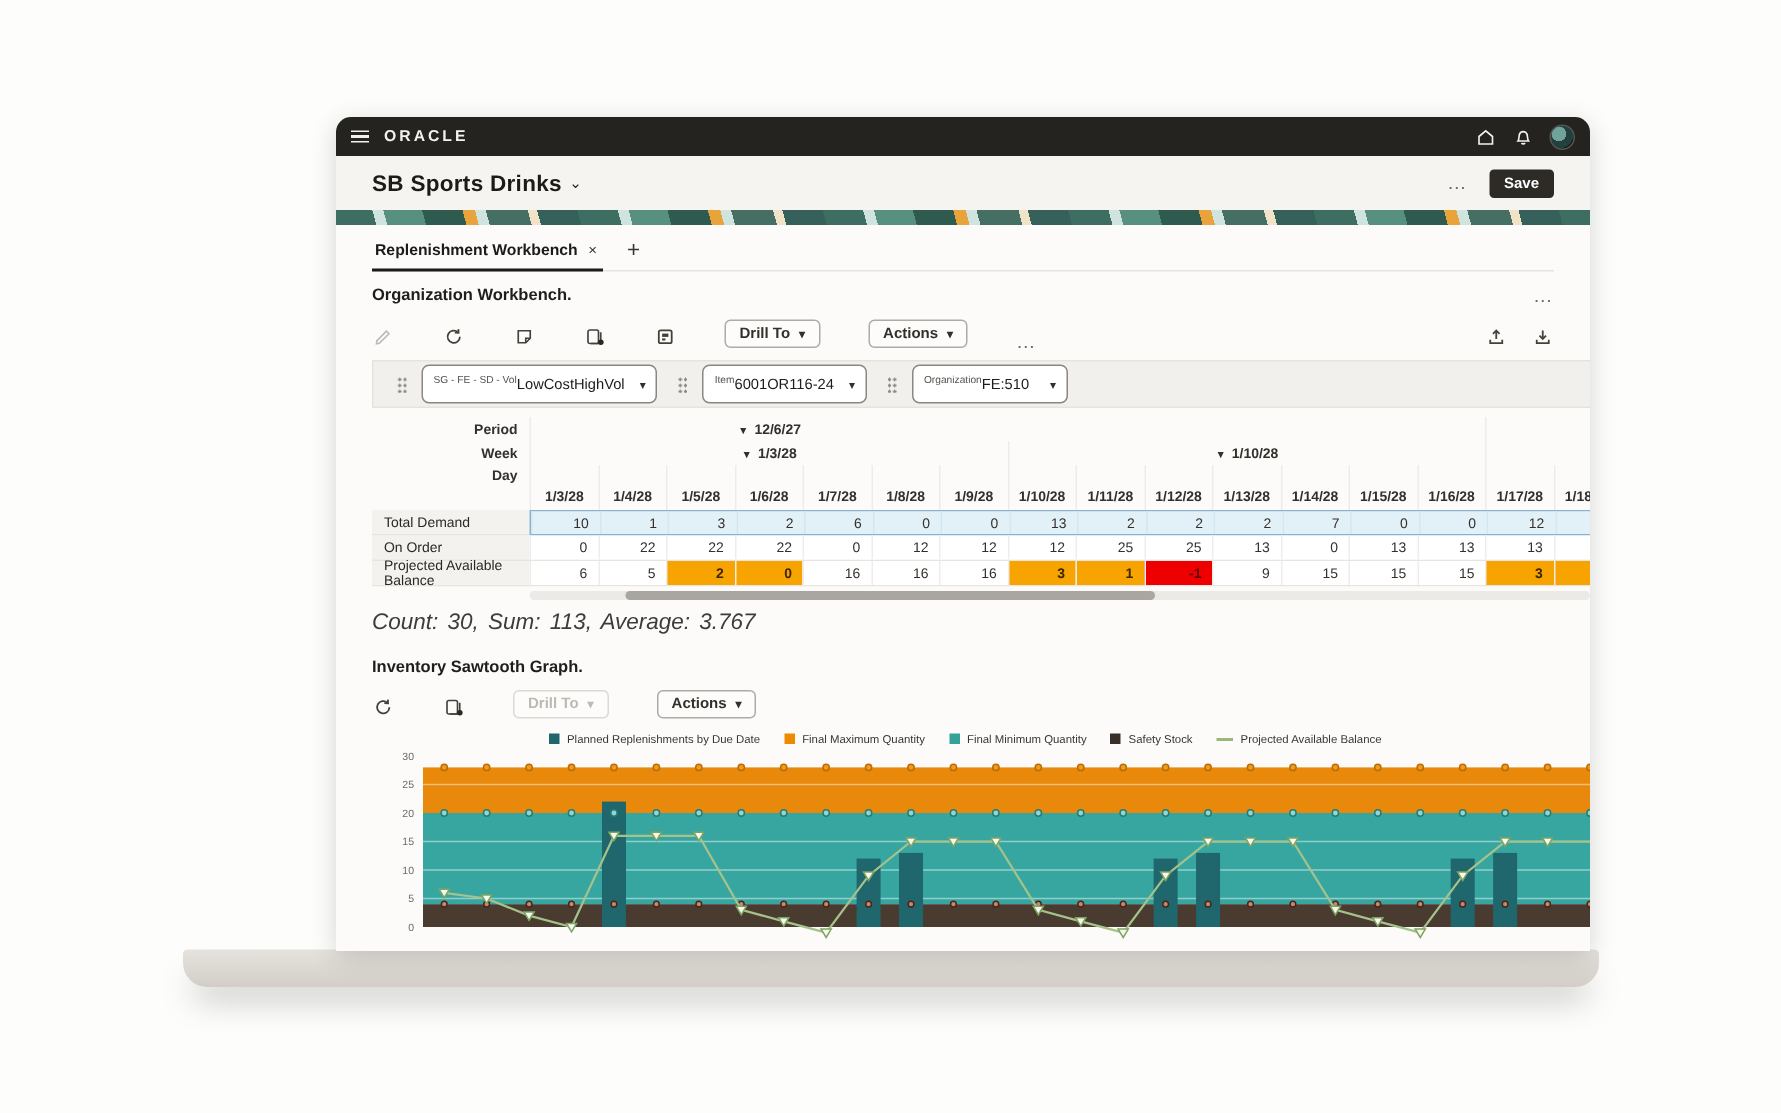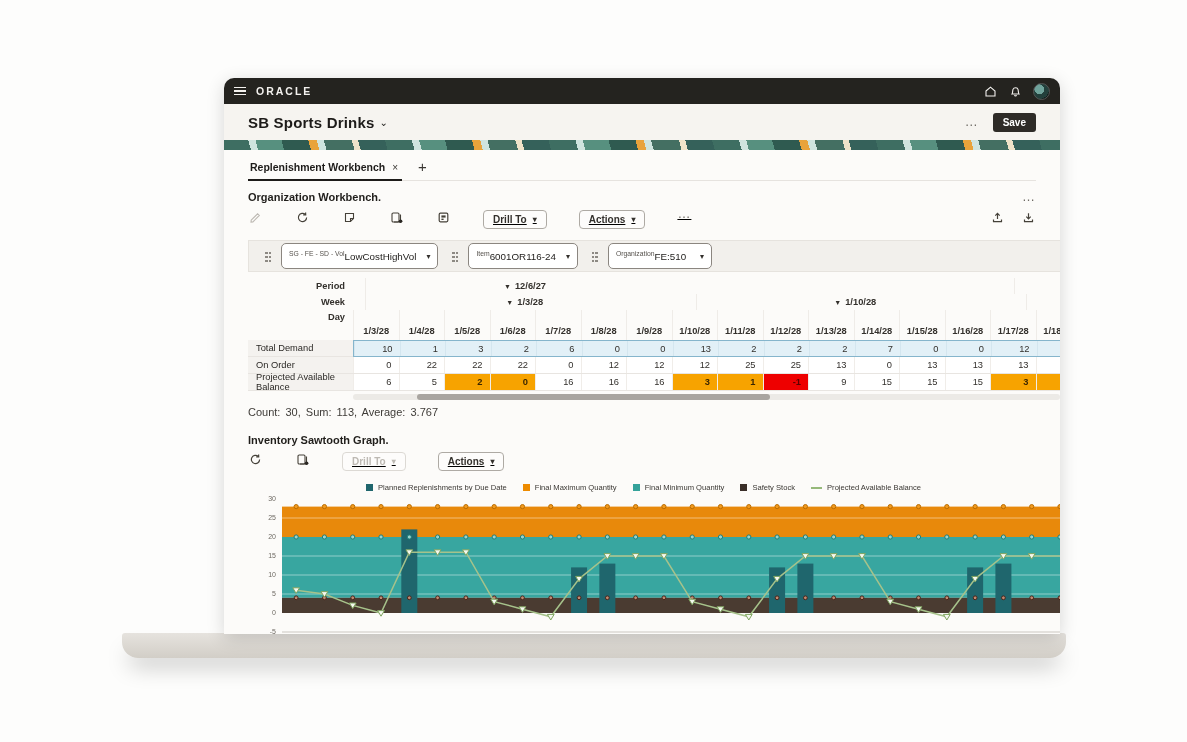--- a/index.html
+++ b/index.html
@@ -43,21 +43,21 @@
   .tab { display:flex; align-items:center; gap:7px; padding:0 4px 6px 2px; border-bottom:2px solid #1D1B19; margin-bottom:-1px; cursor:pointer; }
   .tab-label { font-size:10.5px; font-weight:bold; color:#1D1B19; }
   .tab-close { font-size:10px; color:#3A3733; }
   .tab-add { font-size:15px; color:#3A3733; margin:0 0 5px 16px; cursor:pointer; }
 
   .heading-row { display:flex; align-items:center; margin-top:10px; }
   .section-heading { font-size:11px; font-weight:bold; color:#201E1B; }
   .heading-row .dots { margin-left:auto; }
 
   
-  .toolbar { display:flex; align-items:flex-start; gap:32px; margin-top:7px; height:22px;text-decoration:underline; }
+  .toolbar { display:flex; align-items:flex-end; gap:32px; margin-top:7px; height:22px; }
   .ic { width:15px; height:15px; display:inline-flex; align-items:center; justify-content:center; cursor:pointer; }
   .btn { display:inline-flex; align-items:center; gap:6px; background:#FDFCFB; border:1px solid #AEAAA4;
     border-radius:4px; padding:3px 9px; font-size:10px; font-weight:bold; color:#33302C; cursor:pointer; }
   .btn .caret { font-size:8px; }
   .btn.disabled { color:#BDB9B3; border-color:#DCD9D4; cursor:default; }
   .toolbar-right { margin-left:auto; display:flex; gap:16px; }
 
   
   .filters { margin:8px -24px 0 0; background:#F2F0EC; border:1px solid #E6E3DE; border-right:none;
     display:flex; align-items:center; gap:8px; padding:5px 10px; height:32px; }
@@ -71,21 +71,21 @@
   .dd .caret { margin-left:auto; font-size:8px; color:#33302C; padding-left:10px; }
 
   
   .tbl-wrap { margin:6px -24px 0 0; overflow:hidden; }
   .tbl { width:833px; font-size:9.3px; color:#33302C; }
   .t-row { display:flex; }
   .t-label { width:105px; flex:0 0 105px; background:#F4F2EF; border-bottom:1px solid #E8E5E1;
     display:flex; align-items:center; padding:0 8px; }
   .t-label.right { justify-content:flex-end; }
   .hdr-cell { border-left:1px solid #E8E5E1; display:flex; align-items:center; justify-content:center; font-weight:bold; }
-  .grp-row { height:16px;gap:12px; }
+  .grp-row { height:16px; }
   .grp-row .t-label { border-bottom:none; background:#FCFBF9; font-weight:bold; }
   .grp-cell { display:flex; align-items:center; }
   .grp-inner { width:318px; text-align:center; font-weight:bold; }
   .grp-caret { font-size:7px; margin-right:4px; }
   .day-row { height:30px; }
   .day-row .t-label { background:#FCFBF9; border-bottom:none; align-items:flex-start; padding-top:2px; font-weight:bold; }
   .day-cell { width:45.5px; flex:0 0 45.5px; display:flex; align-items:flex-end; justify-content:center;
     padding-bottom:4px; font-weight:bold; border-left:1px solid #EFECE8; }
   .measure-row { height:16px; }
   .measure-row .t-label { background:#FCFBF9; border-bottom:none; font-weight:normal; color:#44413C; }
@@ -94,21 +94,21 @@
   .row-data { display:flex; flex:1; border-bottom:1px solid #E8E5E1; }
   .d-cell { width:45.5px; flex:0 0 45.5px; display:flex; align-items:center; justify-content:flex-end;
     padding-right:7px; border-left:1px solid #F0EDE9; background:#fff; cursor:cell; }
   .d-row.selected .row-data { border:1px solid #85B5CC; }
   .d-row.selected .d-cell { background:#E2F0F7; border-left-color:#D4E6EF; }
   .d-cell.orange { background:#F7A300 !important; color:#3A2600; font-weight:bold; }
   .d-cell.red { background:#EE0000 !important; color:#5A0000; font-weight:bold; }
 
   .hscroll { margin:3px 0 0 105px; width:707px; height:6px; background:#ECEAE6; border-radius:3px; position:relative; }
   .hscroll .thumb { position:absolute; left:9%; width:50%; height:6px; background:#A9A5A0; border-radius:3px; cursor:grab; }
-  .summary { margin-top:6px; font-size:11px; color:#3F3C38; word-spacing:2px; }
+  .summary { margin-top:6px; font-size:15px; color:#3F3C38; word-spacing:2px;font-style:italic; }
 
   
   .graph-head { margin-top:16px; }
   .graph-sub { font-size:8px; color:#6B6762; margin-top:2px; }
   .legend { display:flex; align-items:center; gap:16px; margin:9px 0 0 118px; }
   .legend-item { display:flex; align-items:center; gap:5px; font-size:7.6px; color:#3A3733; }
   .lg-square { width:7px; height:7px; display:inline-block; }
   .lg-line { width:11px; height:2px; display:inline-block; }
   .chart-wrap { margin:2px -24px 0 0; }
 

